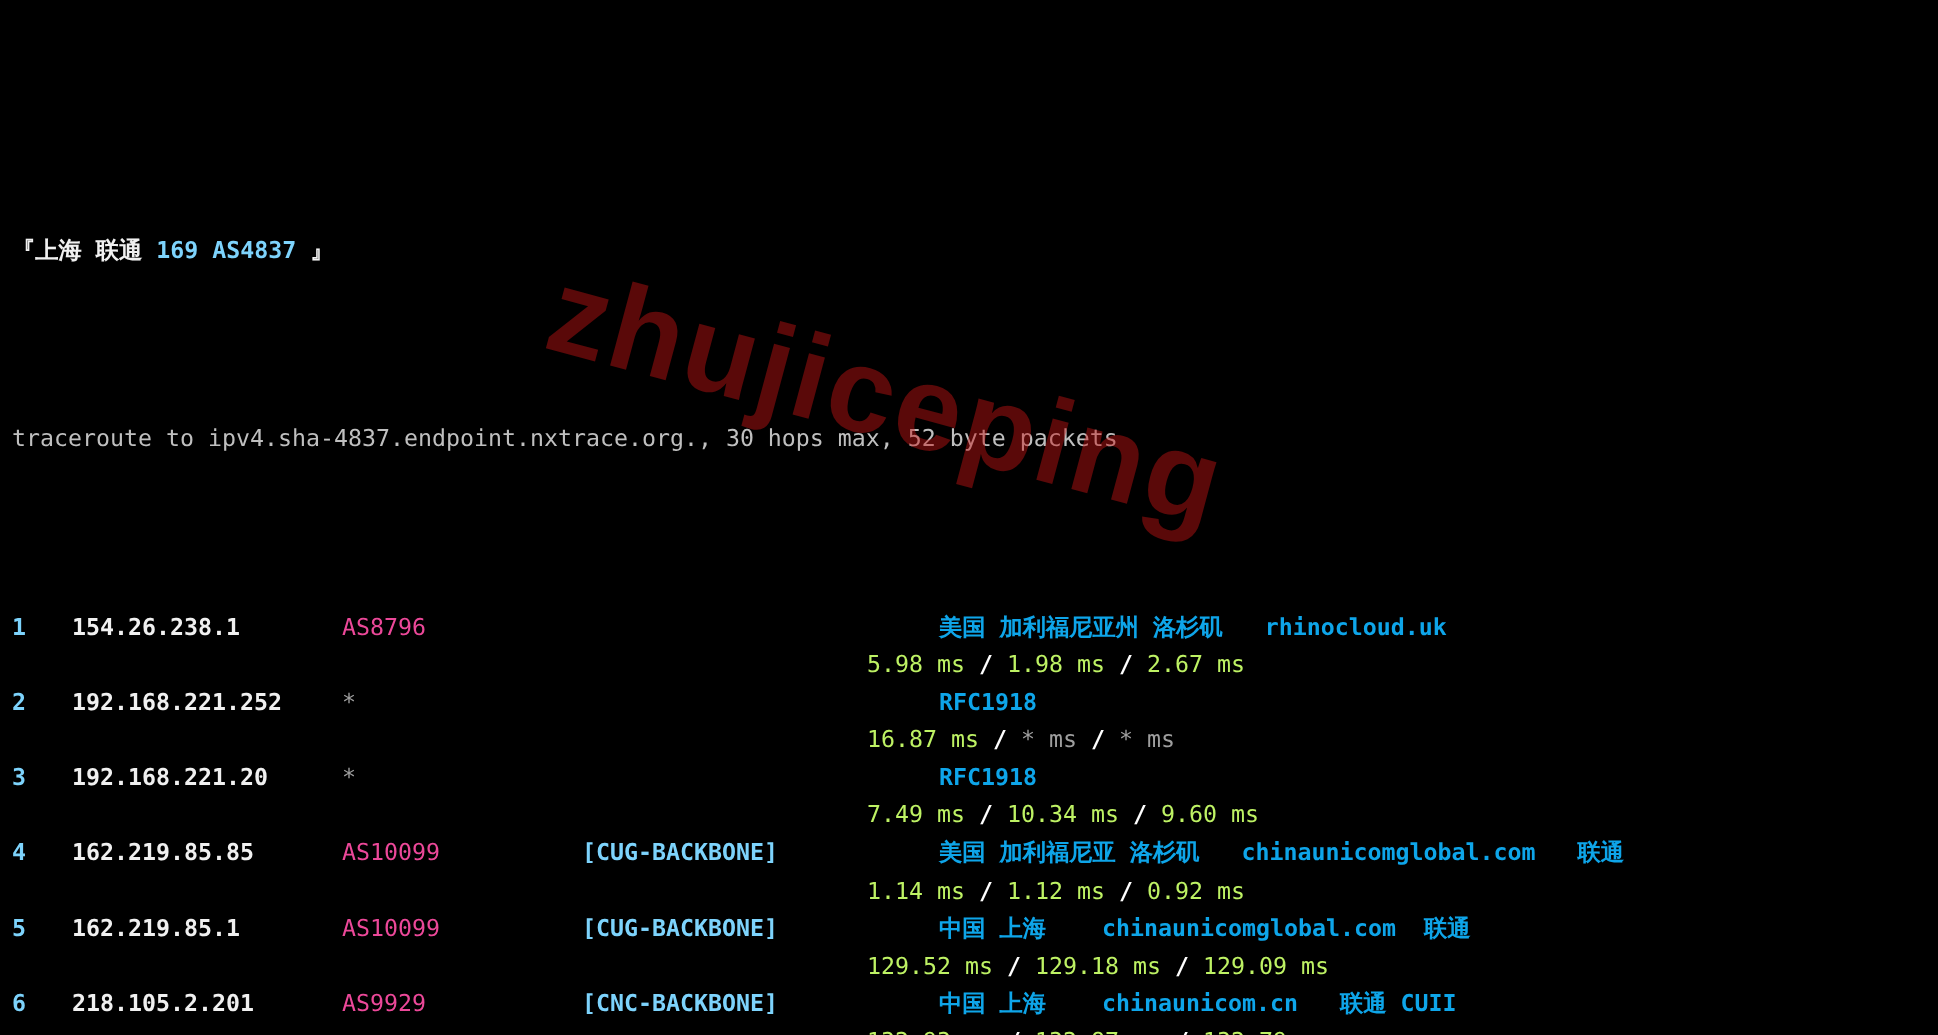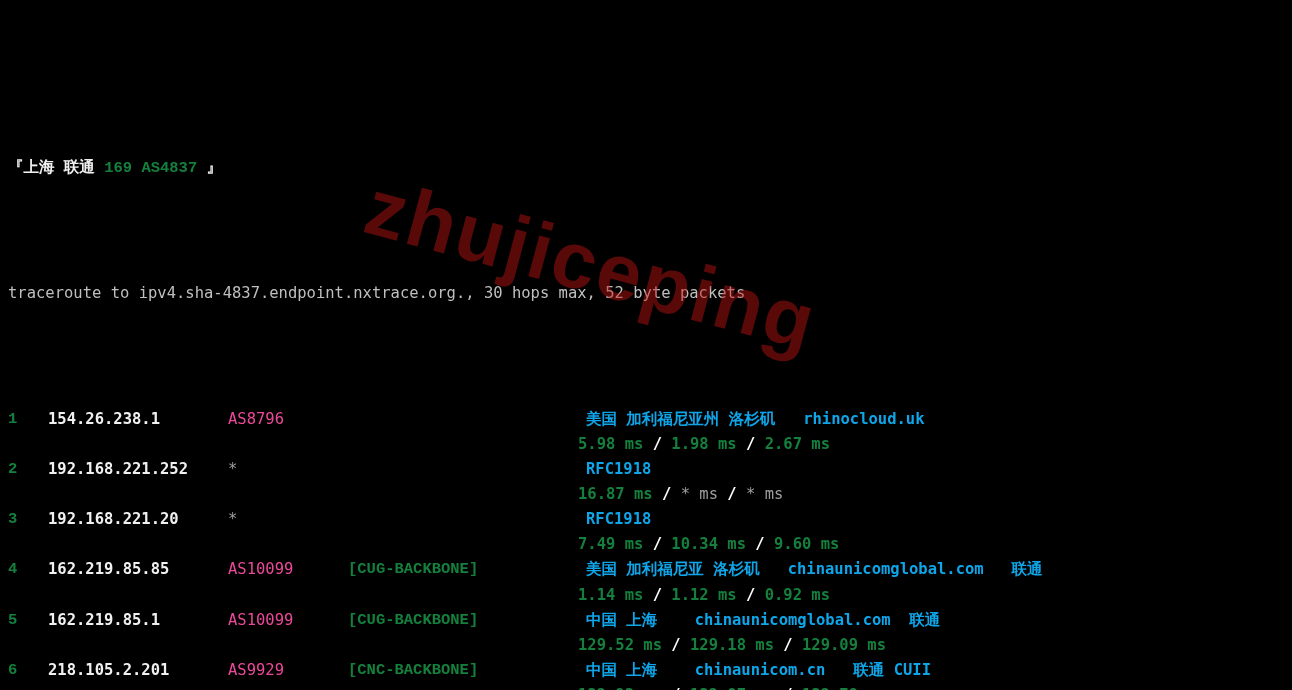--- a/index.html
+++ b/index.html
@@ -12,39 +12,39 @@
     line-height: 1.62;
     width: 1292px;
     height: 690px;
     overflow: hidden;
   }
   .term {
     padding: 4px 8px;
     white-space: pre;
     position: relative;
   }
-  .yellow  { color: #15803d; font-weight: bold; font-family: Liberation Mono, monospace; }
+  .yellow  { color: #7dd3fc; font-weight: bold; }
   .green   { color: #ec4899; }
-  .cyan    { color: #15803d; font-weight: bold; margin-top: 12px; }
+  .cyan    { color: #bef264; font-weight: normal; margin-top: 12px; }
   .white   { color: #f0f0f0; font-weight: bold; }
   .whitew  { color: #ffffff; font-weight: bold; }
   .gray    { color: #bfbfbf; }
   .dim     { color: #9e9e9e; }
   .row {
     display: flex;
     flex-direction: row;
   }
   .row2 {
     display: flex;
     flex-direction: row;
   }
   .c-hop   { width: 40px; }
   .c-ip    { width: 180px; }
   .c-asn   { width: 120px; }
-  .c-tag   { width: 230px; padding-right:8px;}
+  .c-tag   { width: 230px; padding-right:8px;margin-left:40px;}
   .c-rest  { flex: 1; color:#0ea5e9; font-weight:bold;}
   .c-times { margin-left: 570px; }
   .watermark {
     position: absolute;
     left: 360px;
     top: 200px;
     font-size: 80px;
     font-weight: bold;
     color: rgba(200,20,20,0.45);
     transform: rotate(15deg);

